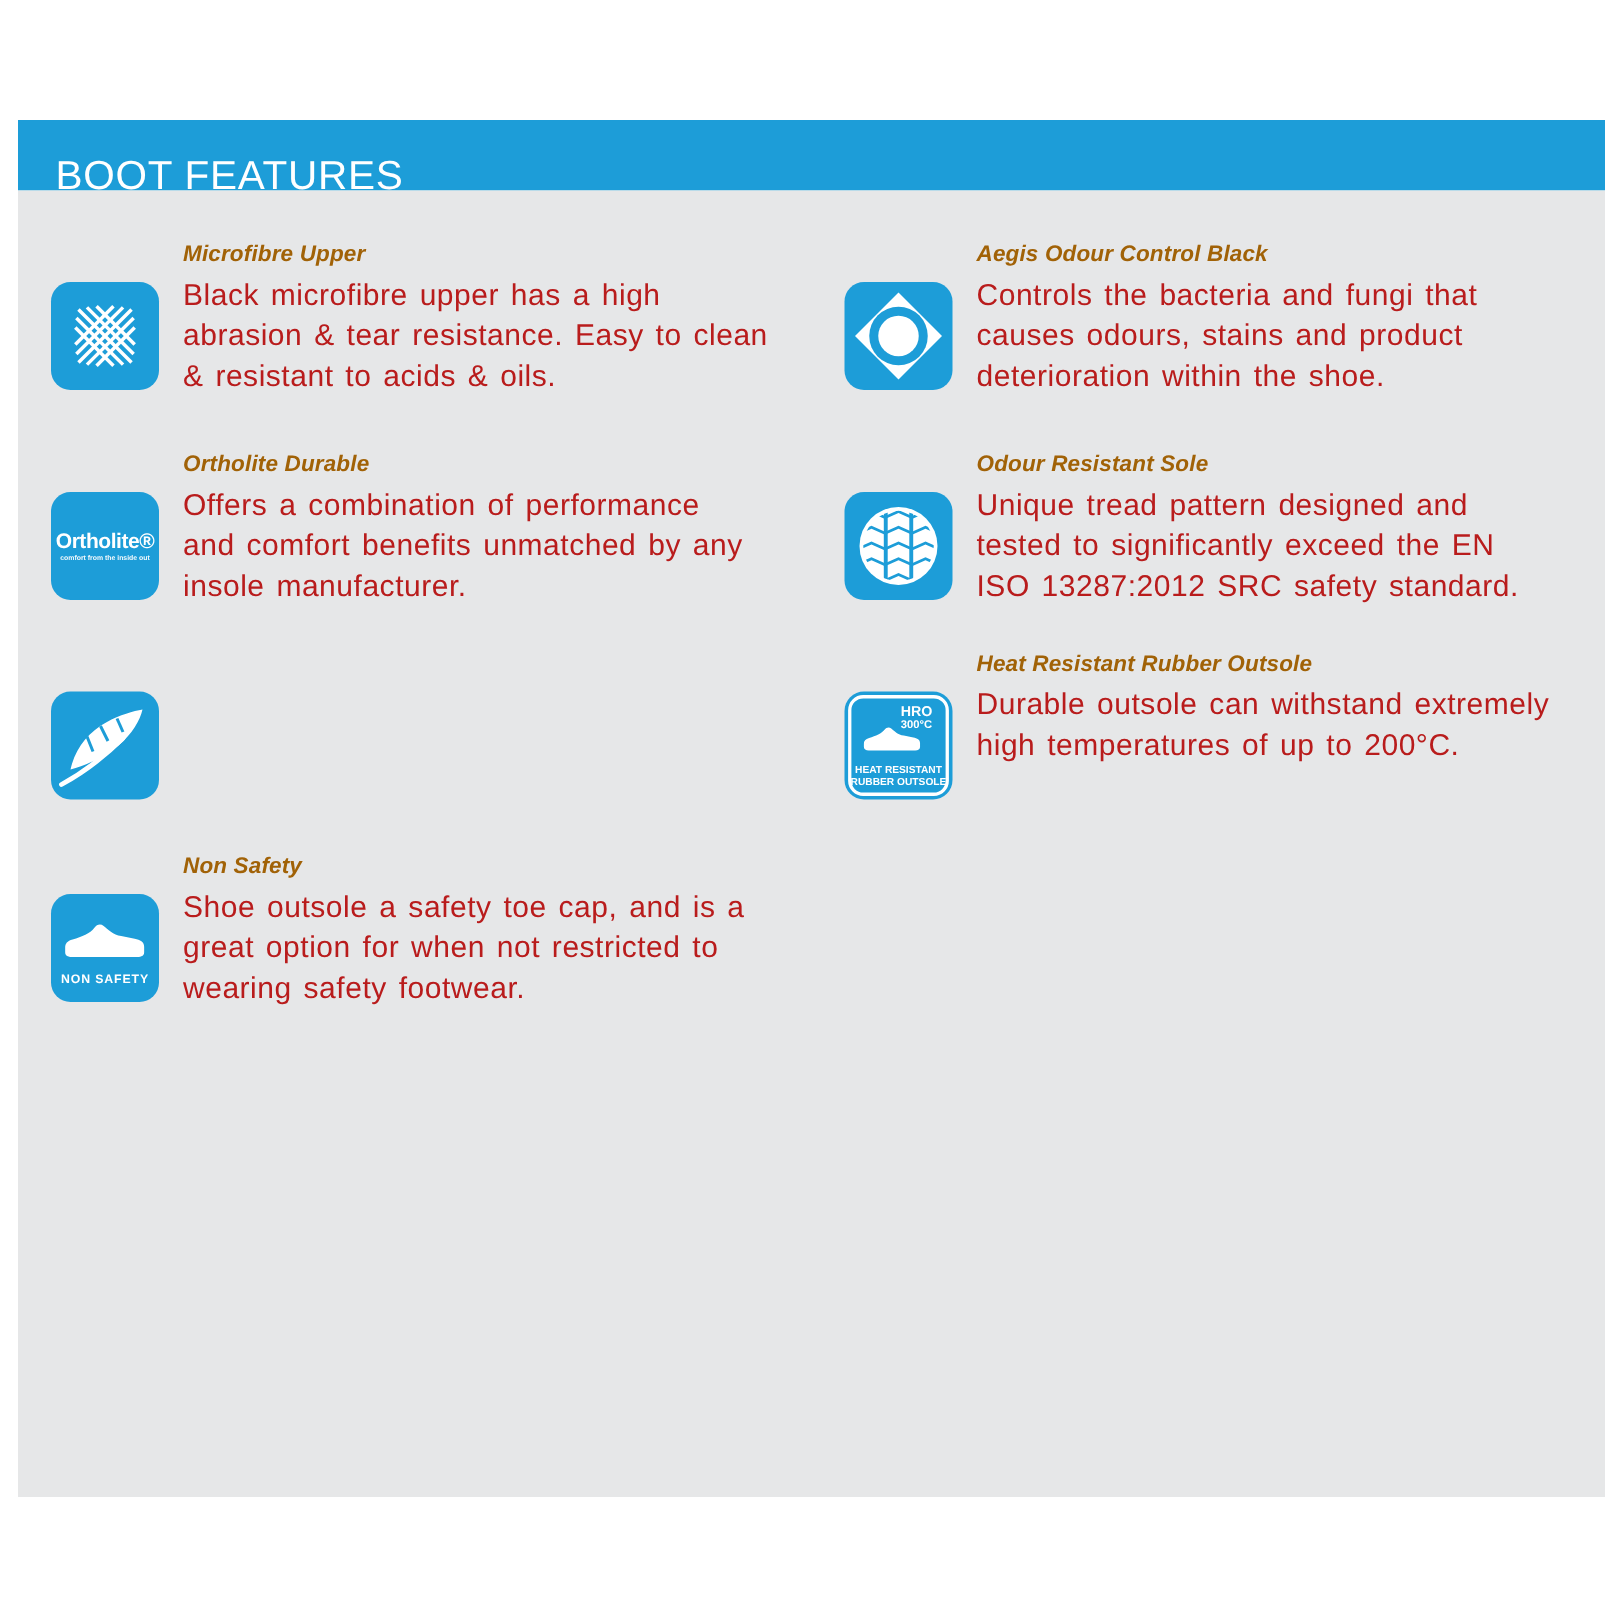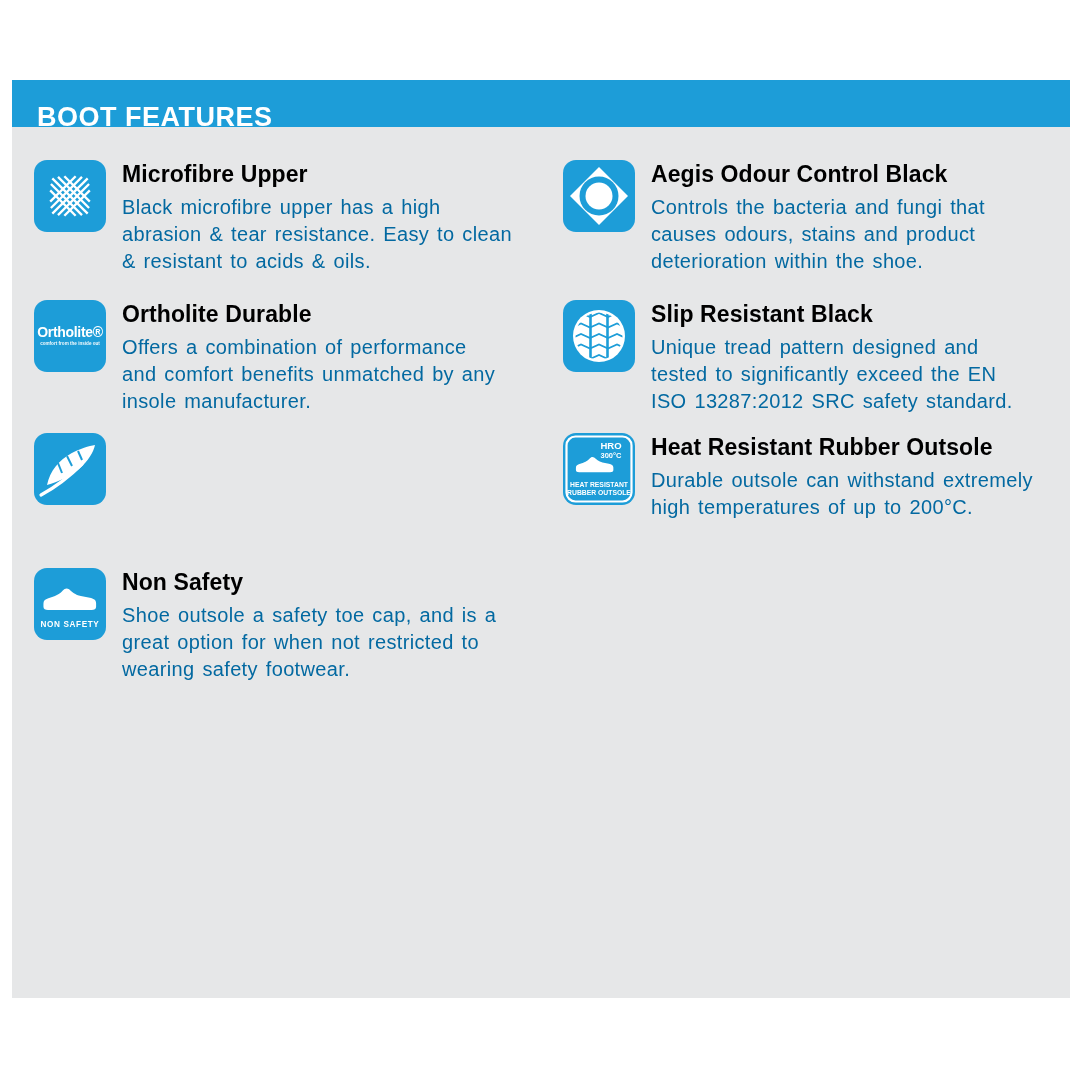--- a/index.html
+++ b/index.html
@@ -6,48 +6,49 @@
   .stage{
     position:relative;width:1080px;height:1080px;background:#ffffff;
     font-family:"Liberation Sans",sans-serif;overflow:hidden;
   }
   .header-bar{
     position:absolute;left:12px;top:80px;width:1058px;height:47px;
     background:#1D9DD8;display:flex;align-items:center;box-sizing:border-box;
     padding-left:25px;
   }
   .header-title{
-    color:#ffffff;font-size:27px;font-weight:bold;letter-spacing:0.5px;margin-top:28px;
+    color:#ffffff;font-size:27px;font-weight:normal;letter-spacing:0.5px;margin-top:28px;
   }
   .panel{
     position:absolute;left:12px;top:127px;width:1058px;height:871px;
     background:#E6E7E8;box-sizing:border-box;padding:33px 0 0 22px;
   }
   .grid{
     display:grid;
     grid-template-columns:529px 507px;
     grid-template-rows:140px 133px 135px auto;
   }
   .c1r1{grid-column:1;grid-row:1}.c1r2{grid-column:1;grid-row:2}
   .c1r3{grid-column:1;grid-row:3}.c1r4{grid-column:1;grid-row:4}
   .c2r1{grid-column:2;grid-row:1}.c2r2{grid-column:2;grid-row:2}
   .c2r3{grid-column:2;grid-row:3}
   .feature{display:flex;align-items:flex-start;}
   .tile{
     width:72px;height:72px;border-radius:13px;background:#1D9DD8;
-    flex:0 0 72px;margin-right:16px;
+    flex:0 0 72px;margin-right:16px;margin-top:28px;
   }
   .tile svg{display:block;width:72px;height:72px;}
   .ftext{width:430px;padding-top:1px;}
   .ftitle{
-    margin:0 0 6px 0;font-size:23px;font-weight:bold;color:#000000;
+    margin:0 0 6px 0;font-size:15px;font-weight:bold;color:#a16207;
     letter-spacing:0.1px;
+    font-style:italic;
   }
   .fdesc{
-    margin:0;font-size:20px;line-height:27px;color:#0369a1;
+    margin:0;font-size:20px;line-height:27px;color:#b91c1c;
     letter-spacing:0.35px;word-spacing:2px;white-space:pre-line;
   }
   .svg-label{font-family:"Liberation Sans",sans-serif;fill:#ffffff;font-weight:bold;}
 </style>
 </head>
 <body>
 
 <div class="stage">
 
   <div class="header-bar">
@@ -162,21 +163,21 @@
                 <path d="M9 17 L18 13 L27 17 L36 13 L45 17 L54 13 L63 17"></path>
                 <path d="M9 27.5 L18 23.5 L27 27.5 L36 23.5 L45 27.5 L54 23.5 L63 27.5"></path>
                 <path d="M9 38 L18 34 L27 38 L36 34 L45 38 L54 34 L63 38"></path>
                 <path d="M9 48.5 L18 44.5 L27 48.5 L36 44.5 L45 48.5 L54 44.5 L63 48.5"></path>
                 <path d="M9 59 L18 55 L27 59 L36 55 L45 59 L54 55 L63 59"></path>
               </g>
             </g>
           </svg>
         </div>
         <div class="ftext">
-          <h3 class="ftitle">Slip Resistant Black</h3>
+          <h3 class="ftitle">Odour Resistant Sole</h3>
           <p class="fdesc">Unique tread pattern designed and
 tested to significantly exceed the EN
 ISO 13287:2012 SRC safety standard.</p>
         </div>
       </div>
 
       <div class="feature c2r3">
         <div class="tile">
           <svg viewBox="0 0 72 72">
             <rect x="3.5" y="3.5" width="65" height="65" rx="9" fill="none" stroke="#ffffff" stroke-width="2.2"></rect>

